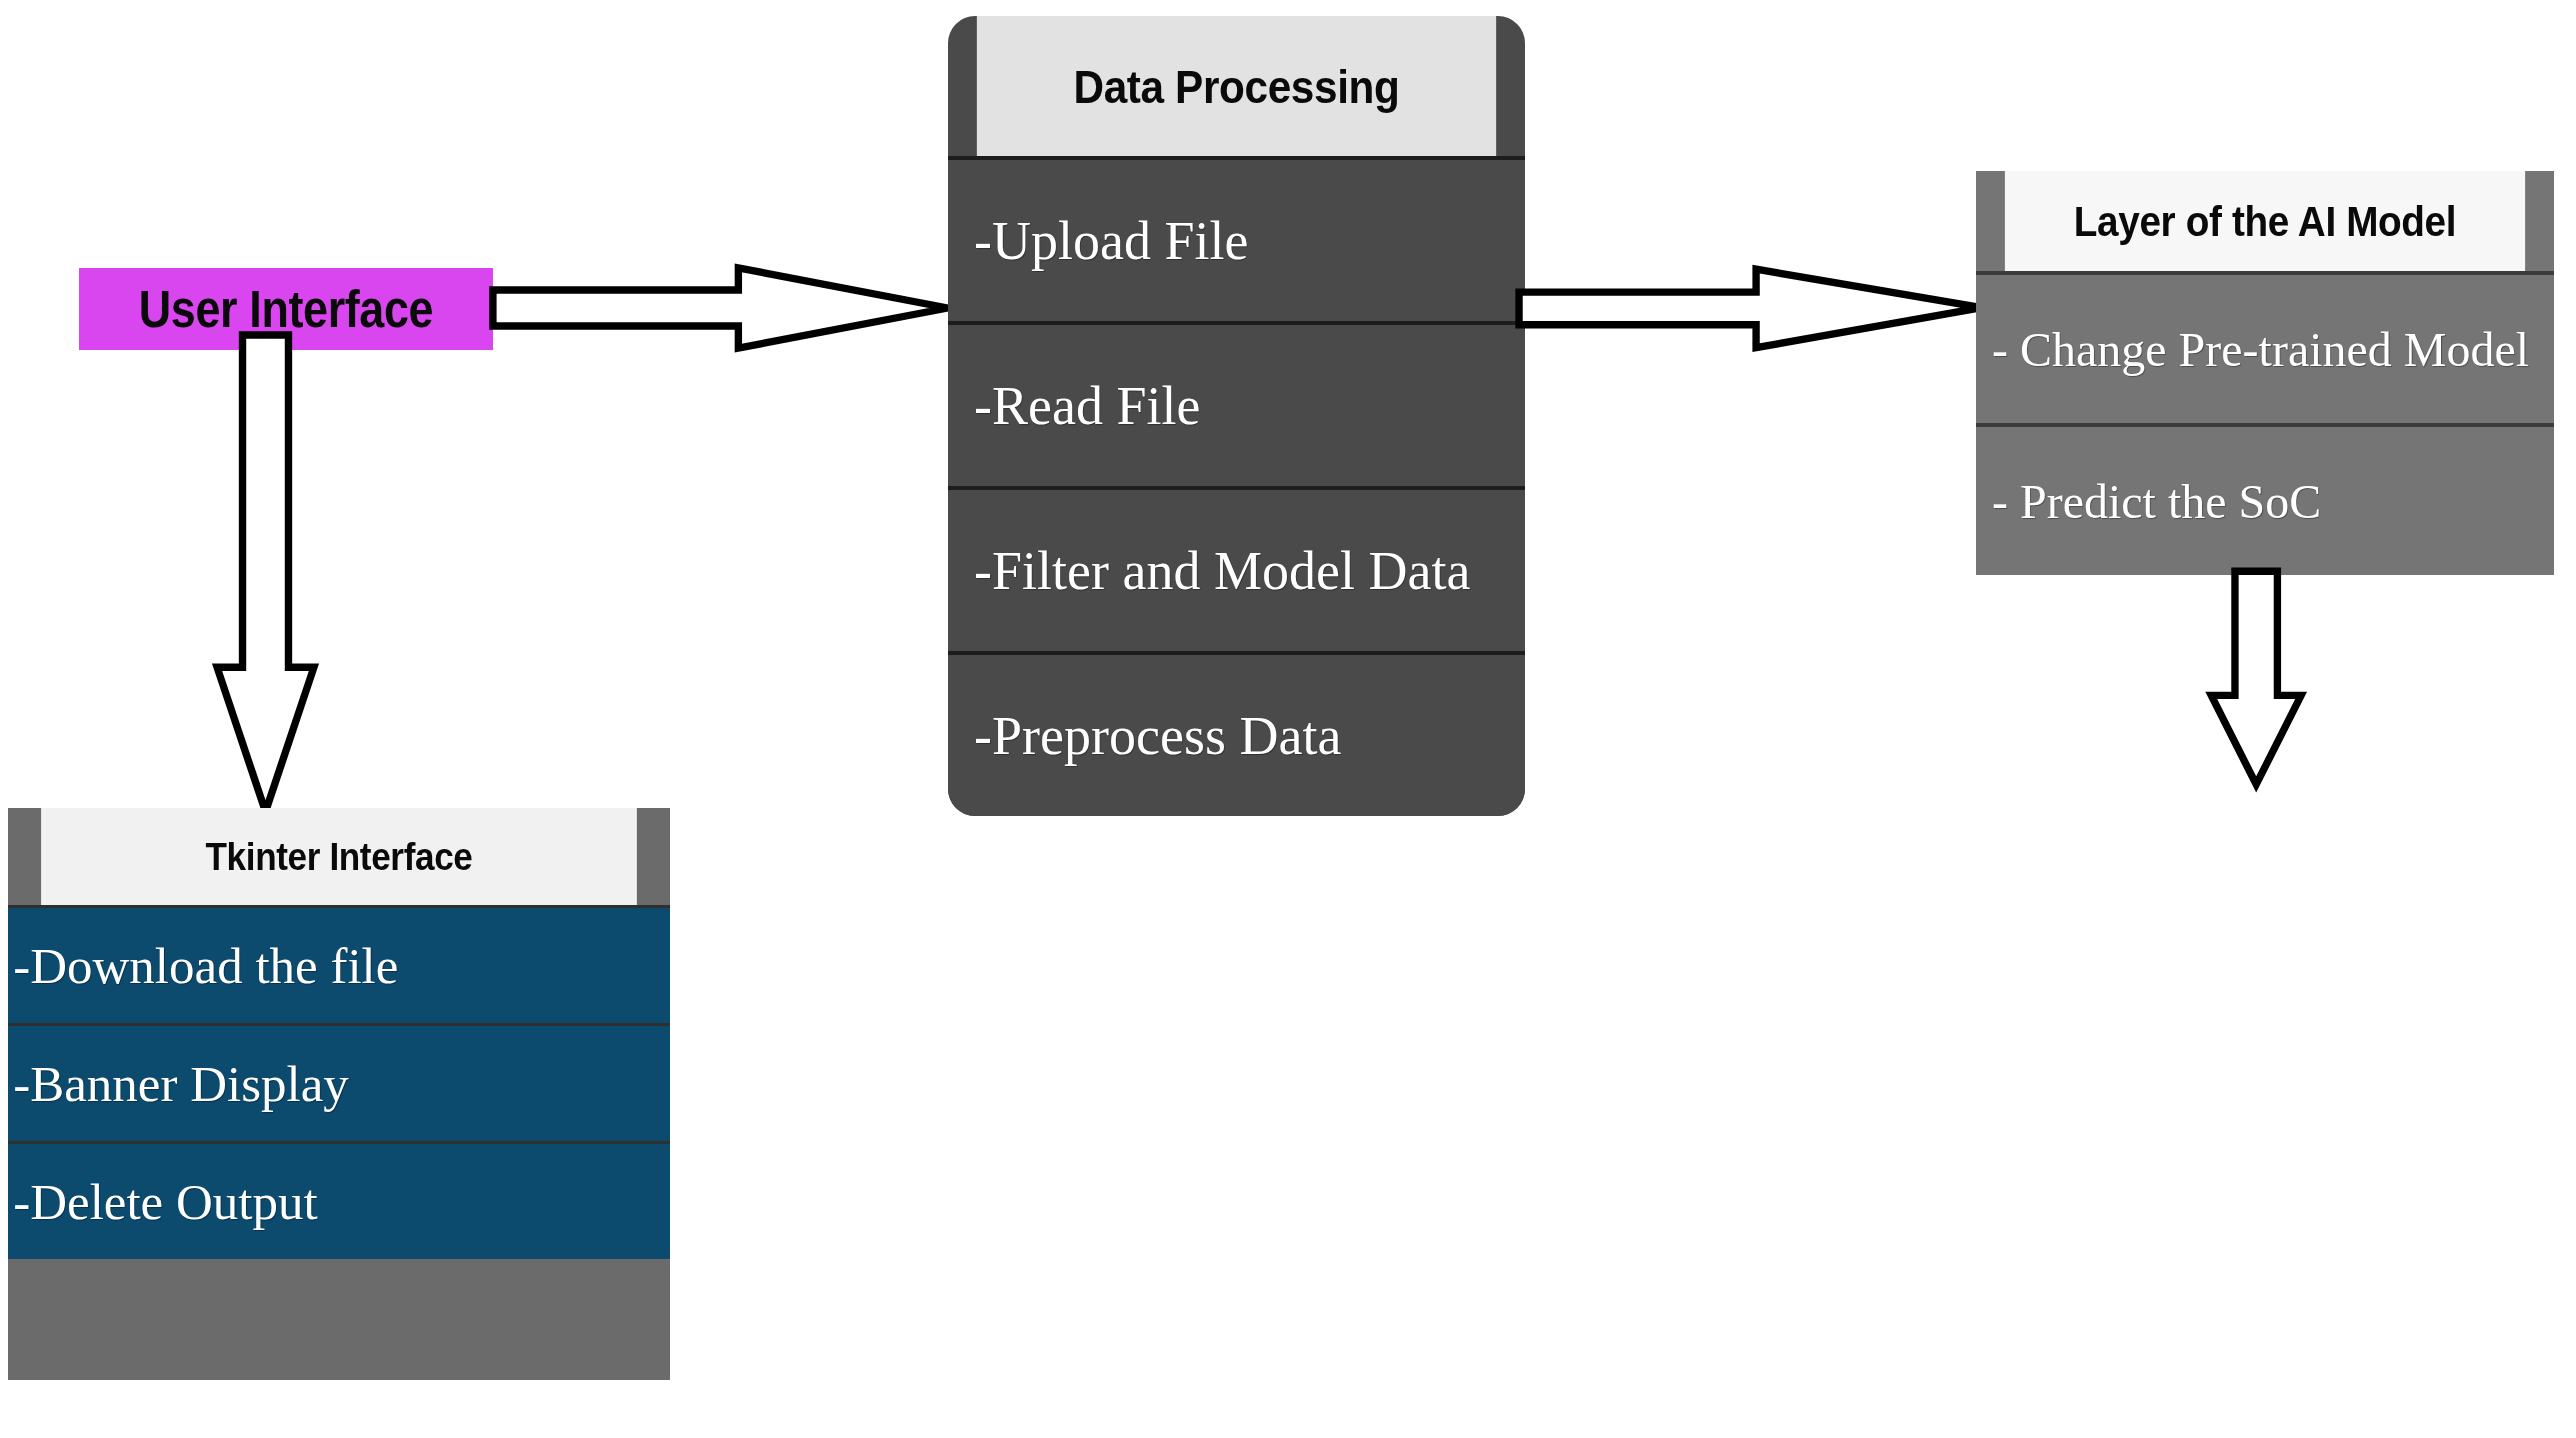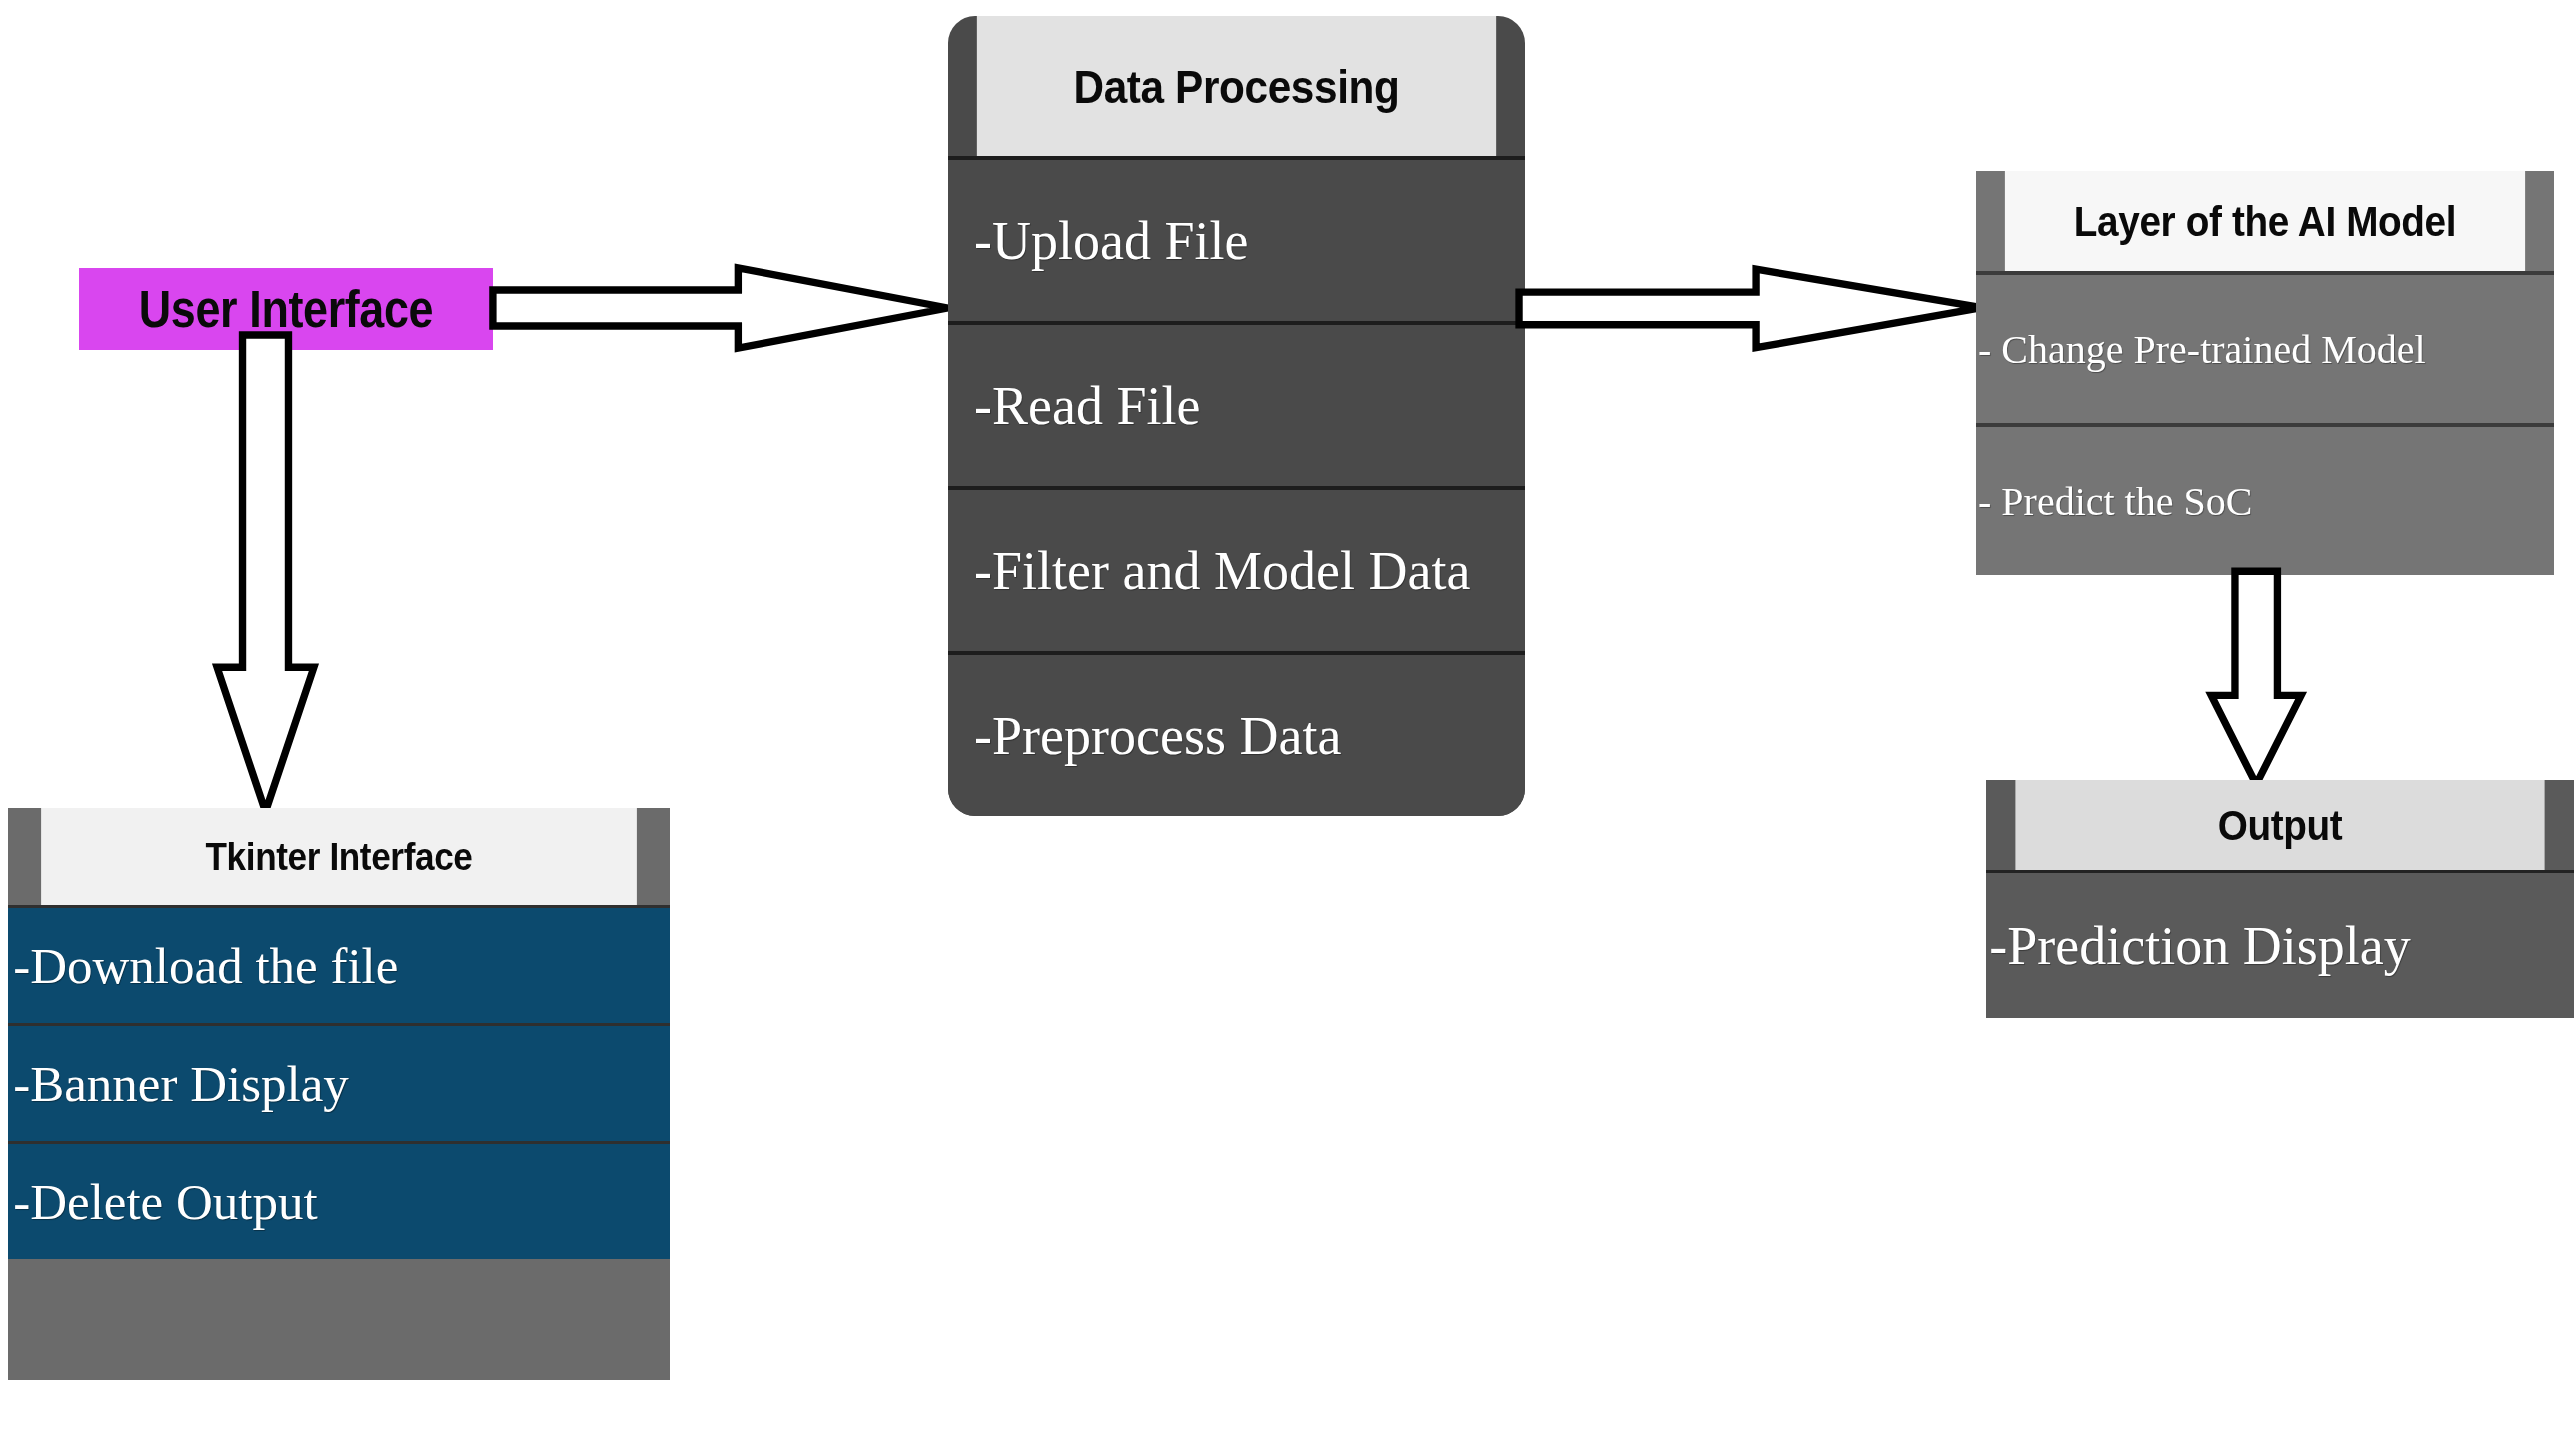--- a/index.html
+++ b/index.html
@@ -99,22 +99,22 @@
   #box-ai-model .box-header{
     height:100px;
     background:#f7f7f7;
     font-size:43px;
     transform:scaleX(0.9);
   }
   #box-ai-model .box-row{
     height:152px;
     background:#757575;
     border-top:4.1px solid #3b3b3b;
-    padding-left:2px;
-    font-size:40px;
+    padding-left:16px;
+    font-size:48px;
   }
 
   
   #box-output{
     left:1986px; top:780px; width:588px; height:238px;
     background:#5a5a5a;
   }
   #box-output .box-header{
     height:90px;
     background:#dcdcdc;
@@ -180,19 +180,15 @@
     <div class="box-row">- Change Pre-trained Model</div>
     <div class="box-row">- Predict the SoC</div>
   </div>
 
   <div class="arrow" id="arrow-ai-to-output" style="left:2208px;top:571px;">
     <svg width="98" height="217" viewBox="0 0 120 265">
       <polygon points="33,0 85,0 85,152 114,152 59,261 4,152 33,152" fill="#ffffff" stroke="#000000" stroke-width="9" stroke-linejoin="miter"></polygon>
     </svg>
   </div>
 
-  <div class="box" id="box-output">
-    <div class="box-header">Output</div>
-    <div class="box-row">-Prediction Display</div>
-  </div>
 
 </div>
 
 
 </body></html>

